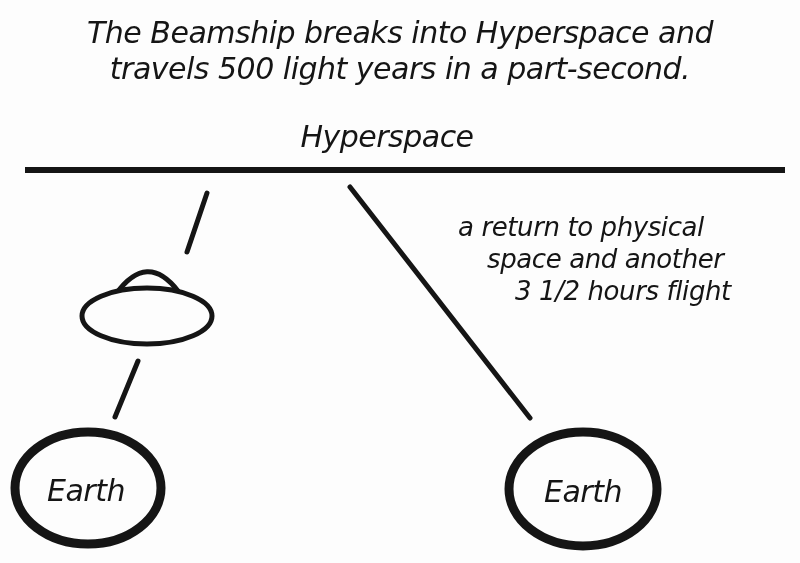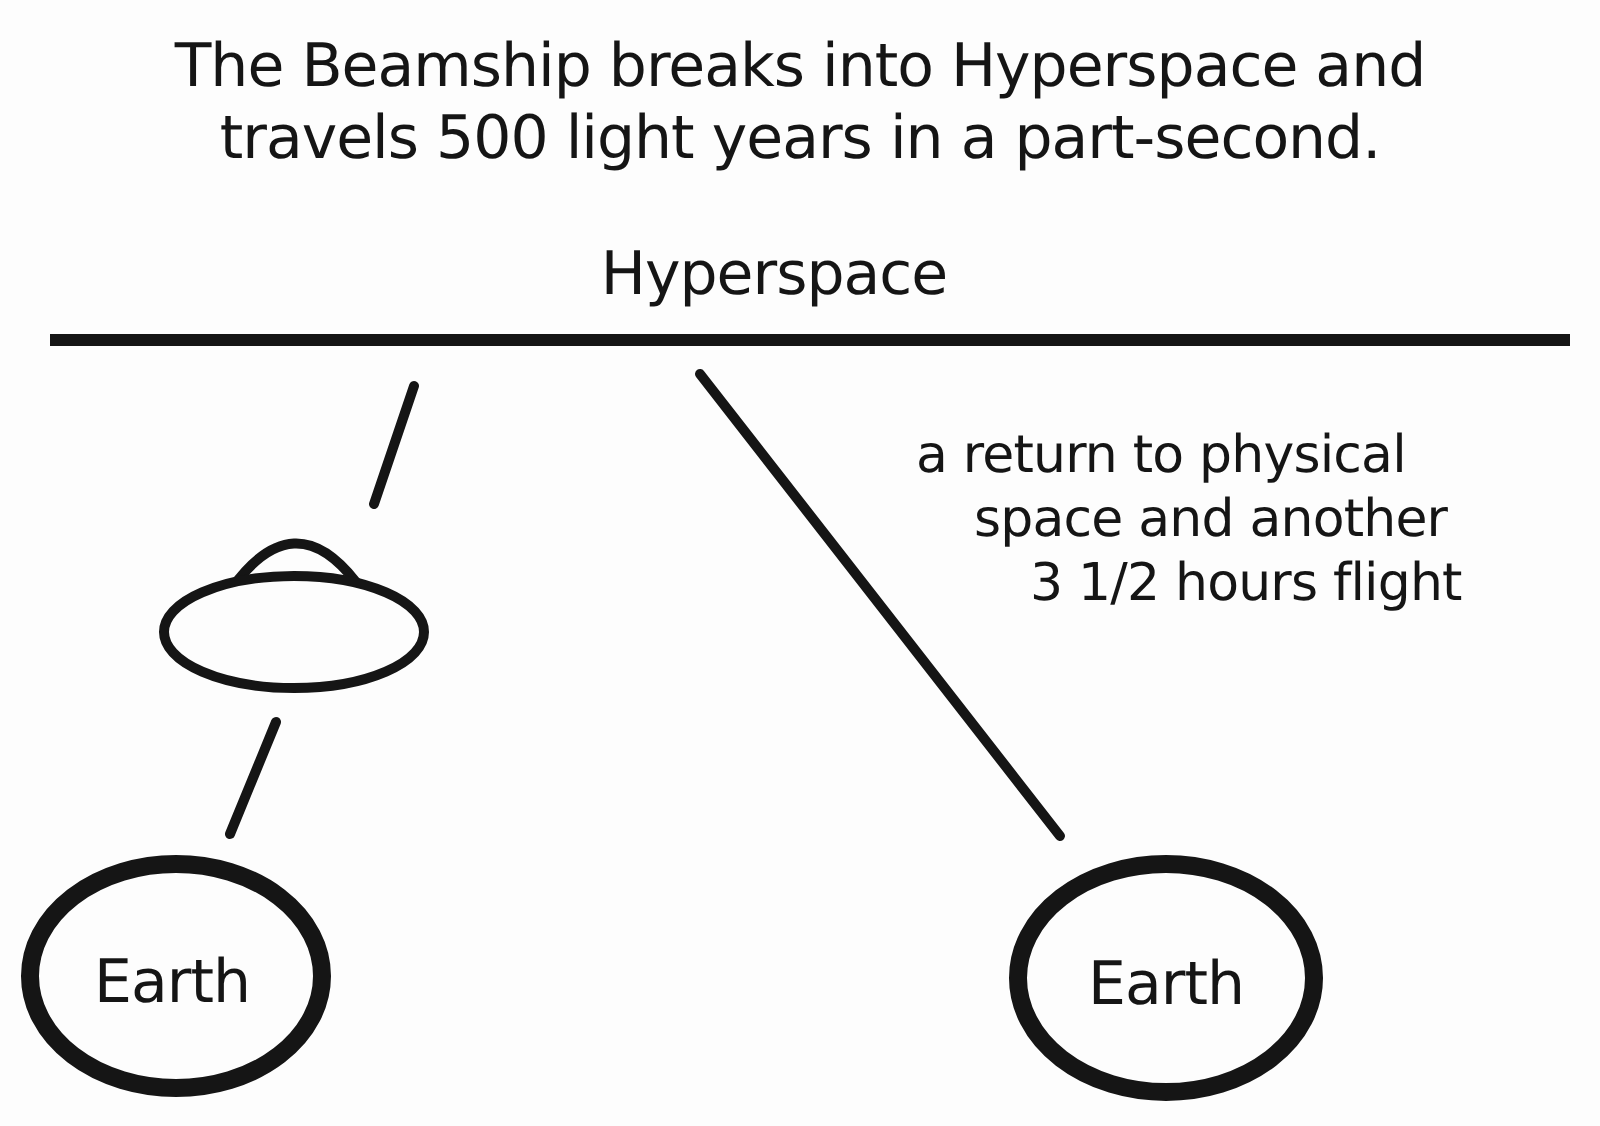--- a/index.html
+++ b/index.html
@@ -11,20 +11,21 @@
     padding: 0;
     background: var(--background);
   }
   .stage {
     position: relative;
     width: 800px;
     height: 563px;
     background: var(--background);
     overflow: hidden;
     font-family: "DejaVu Sans", "Liberation Sans", sans-serif;
+    font-style: italic;
   }
   svg { display: block; }
   .ink-stroke {
     stroke: var(--ink);
     fill: none;
   }
   .bg-fill {
     fill: var(--background);
   }
   text {

